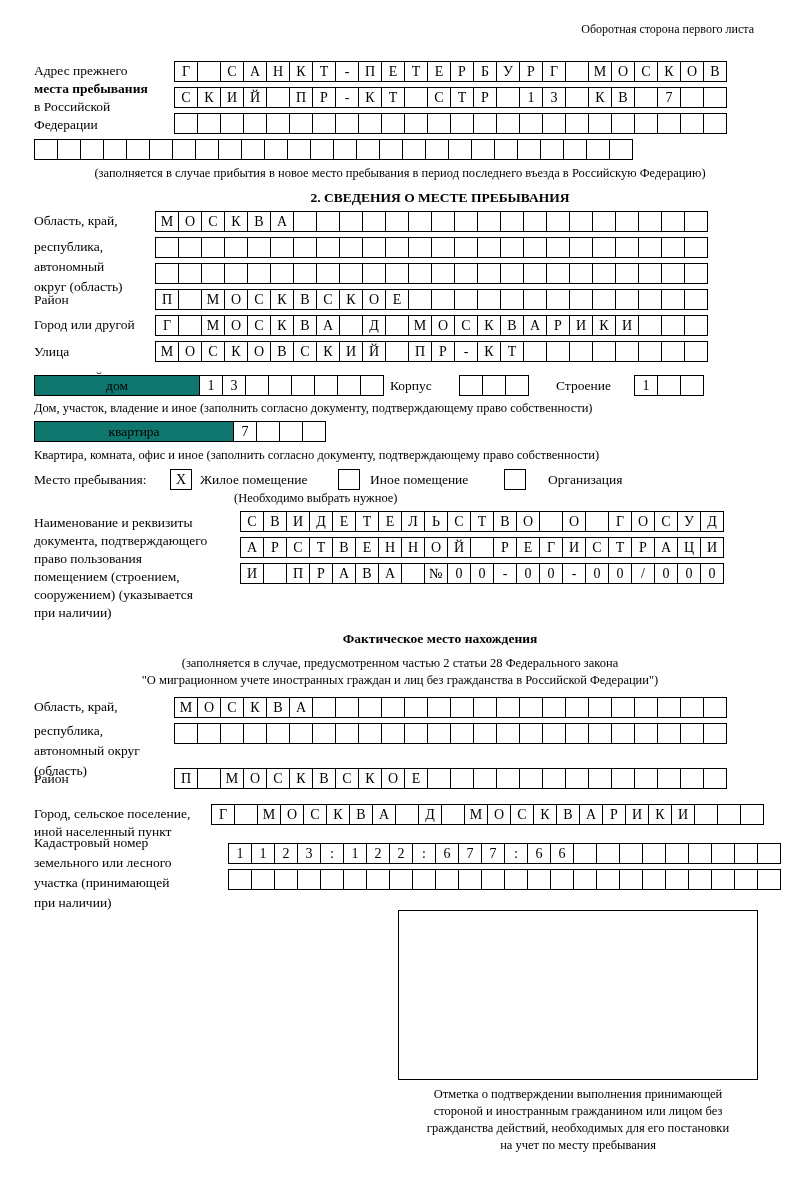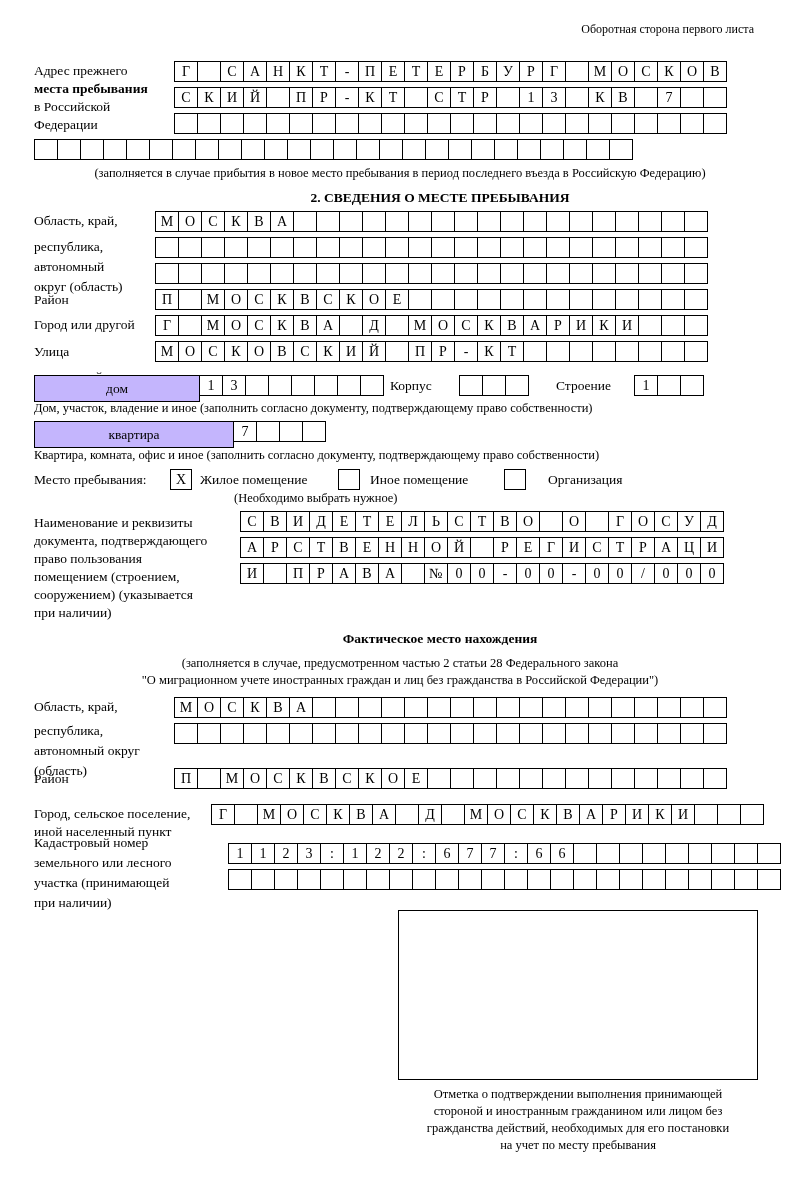--- a/index.html
+++ b/index.html
@@ -31,23 +31,23 @@
     line-height:19px;
     font-family:"Liberation Serif", serif;
     background:#fff;
   }
 
   .inline-label{
     position:absolute;font-size:13.5px;line-height:18px;
   }
 
   .field-box{
-    border:1px solid #000;box-sizing:border-box;height:27px;
+    border:1px solid #000;box-sizing:border-box;height:21px;
     display:flex;align-items:center;justify-content:center;
-    font-size:13.5px;background:#c4b5fd;
+    font-size:13.5px;background:#0f766e;
   }
 
   .checkbox{
     width:22px;height:21px;border:1px solid #000;box-sizing:border-box;
     display:inline-flex;align-items:center;justify-content:center;
     font-size:14px;background:#fff;vertical-align:middle;
   }
 
   .big-box{
     position:absolute;border:1px solid #000;box-sizing:border-box;background:#fff;

